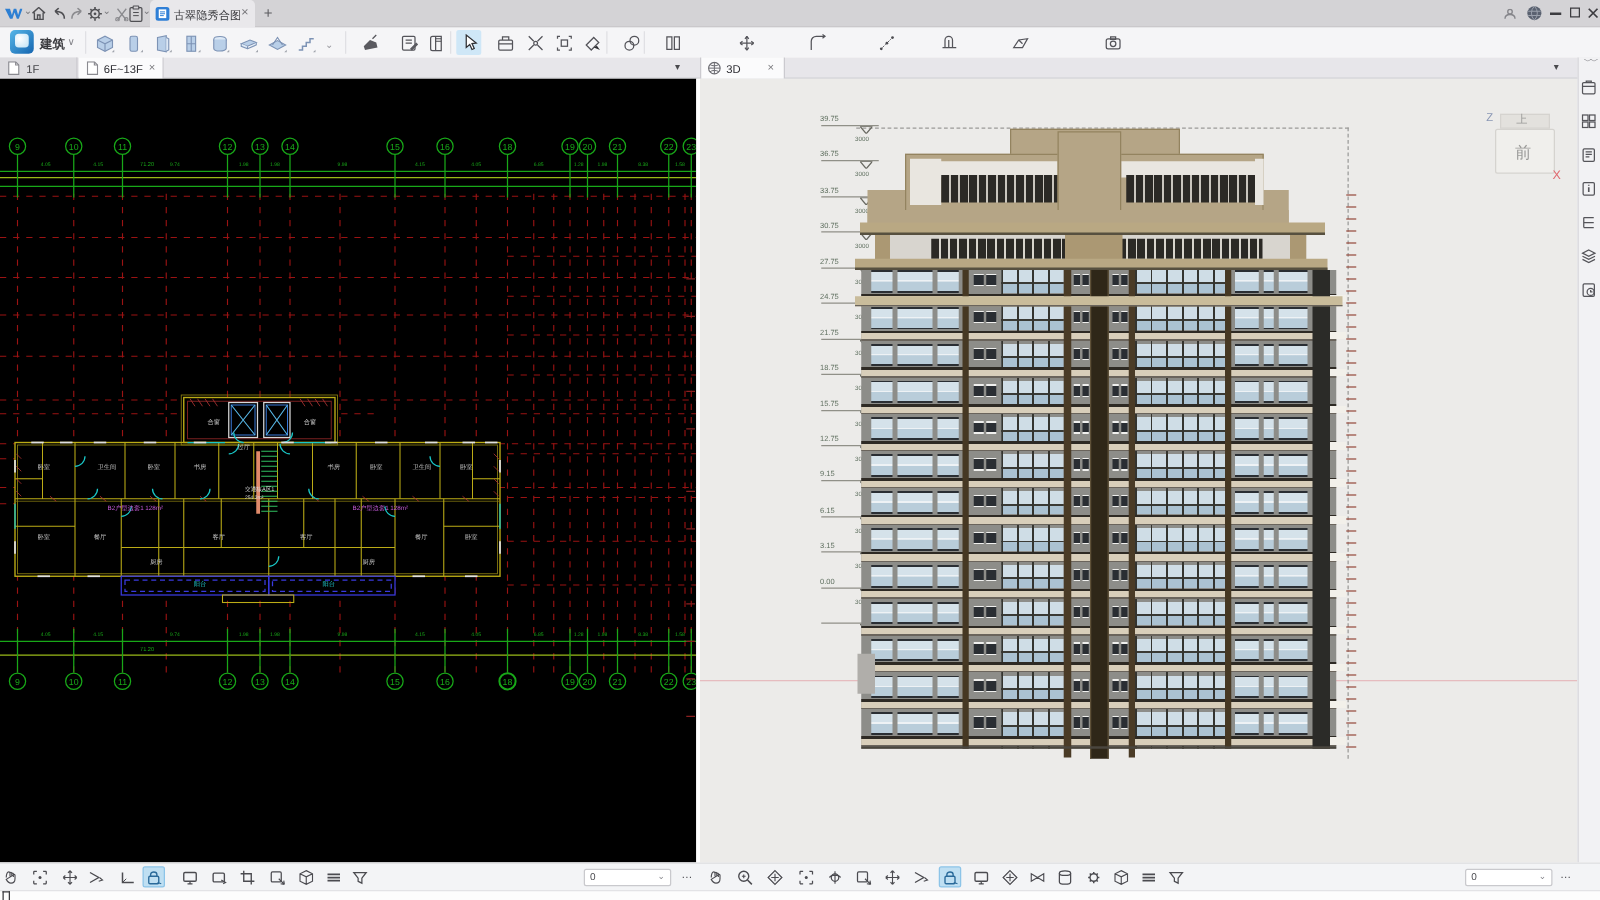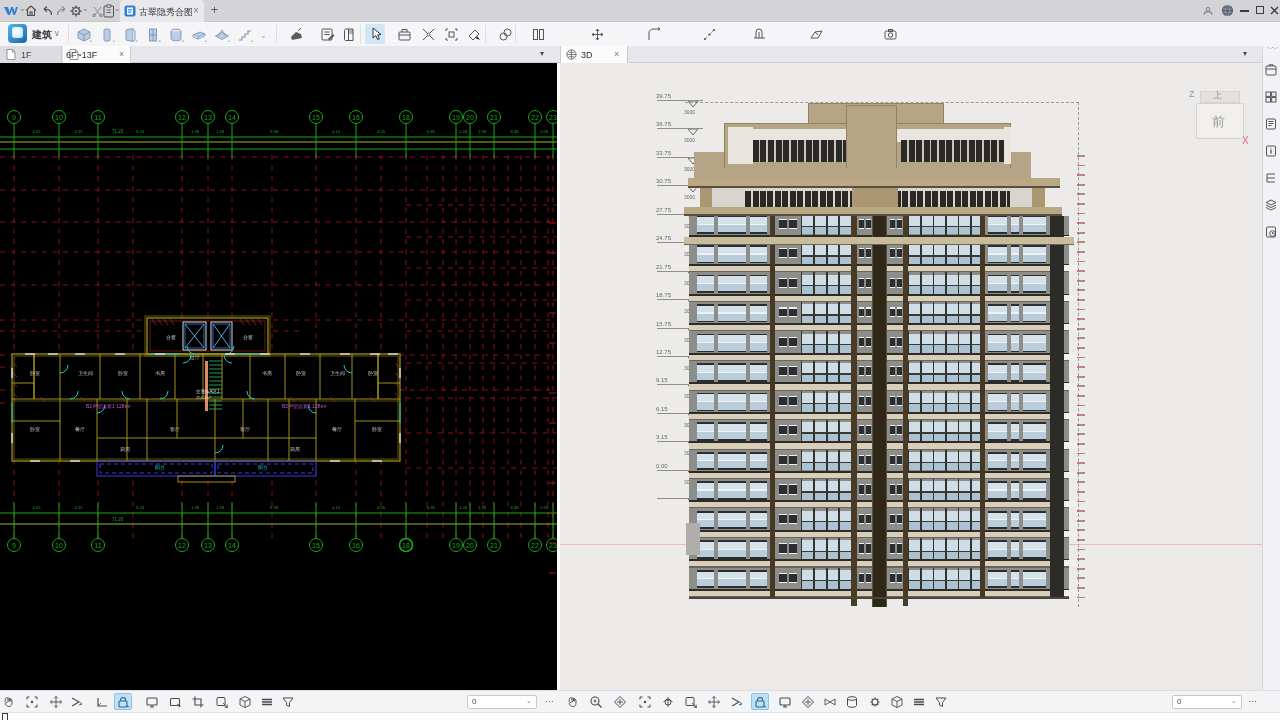--- a/index.html
+++ b/index.html
@@ -178,21 +178,21 @@
 <svg class="abs" style="left:6px;top:49px" width="10" height="11" viewBox="0 0 10 11">
       <path d="M1 0.5 L6.5 0.5 L9 3 L9 10.5 L1 10.5 Z" fill="#fff" stroke="#8a8a90" stroke-width="0.9"></path>
       <path d="M6.5 0.5 L6.5 3 L9 3" fill="none" stroke="#8a8a90" stroke-width="0.9"></path>
     </svg>
 <div class="abs" style="left:21px;top:50px;font-size:9px;color:#45454a">1F</div>
 <div class="abs" style="left:63px;top:46px;width:68px;height:17px;background:#fbfbfc;border-right:1px solid #cbcacf"></div>
 <svg class="abs" style="left:69px;top:49px" width="10" height="11" viewBox="0 0 10 11">
       <path d="M1 0.5 L6.5 0.5 L9 3 L9 10.5 L1 10.5 Z" fill="#fff" stroke="#8a8a90" stroke-width="0.9"></path>
       <path d="M6.5 0.5 L6.5 3 L9 3" fill="none" stroke="#8a8a90" stroke-width="0.9"></path>
     </svg>
-<div class="abs" style="left:66px;top:50px;font-size:9px;color:#2f2f34">6F~13F</div>
+<div class="abs" style="left:83px;top:50px;font-size:9px;color:#2f2f34">6F~13F</div>
 <div class="abs" style="left:119px;top:49px;font-size:9px;color:#77777b">×</div>
 <div class="abs" style="left:540px;top:49px;font-size:8px;color:#4a4a4e">▾</div>
 <div class="abs" style="left:560px;top:46px;width:68px;height:17px;background:#fbfbfc;border-right:1px solid #cbcacf;border-left:1px solid #cbcacf"></div>
 <svg class="abs" style="left:566px;top:49px" width="11" height="11" viewBox="0 0 11 11">
       <circle cx="5.5" cy="5.5" r="4.6" fill="none" stroke="#6a6a70" stroke-width="0.9"></circle>
       <path d="M5.5 0.9 V10.1 M0.9 5.5 H10.1 M2 2.6 C3.5 4 7.5 4 9 2.6 M2 8.4 C3.5 7 7.5 7 9 8.4" fill="none" stroke="#6a6a70" stroke-width="0.8"></path>
     </svg>
 <div class="abs" style="left:581px;top:50px;font-size:9px;color:#2f2f34">3D</div>
 <div class="abs" style="left:614px;top:49px;font-size:9px;color:#77777b">×</div>
 <div class="abs" style="left:1243px;top:49px;font-size:8px;color:#4a4a4e">▾</div>

